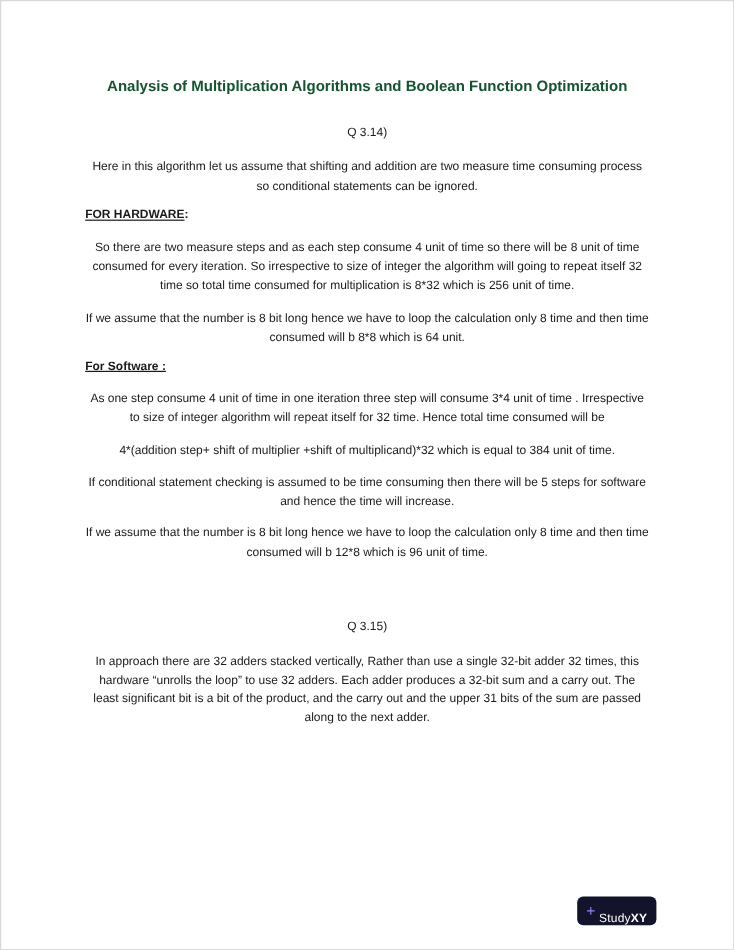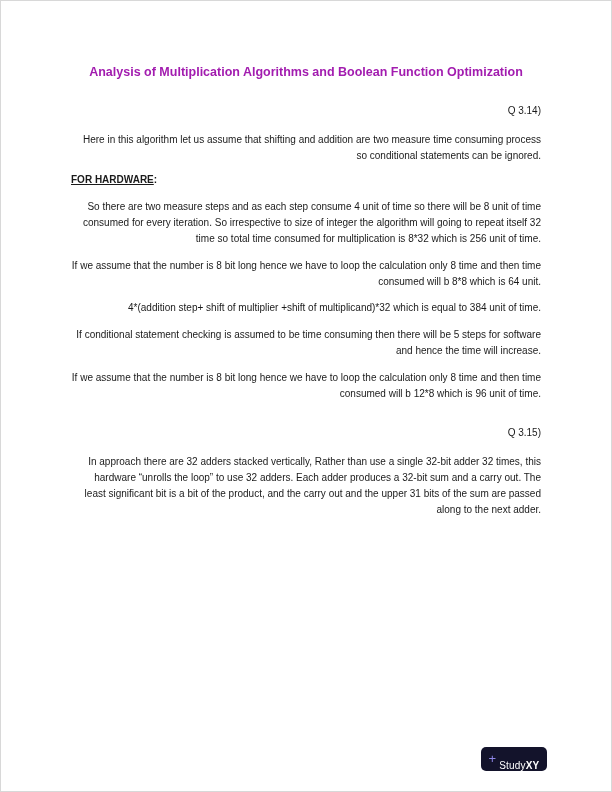--- a/index.html
+++ b/index.html
@@ -13,36 +13,36 @@
     font-family:"Liberation Sans","DejaVu Sans",sans-serif;
     color:#1a1a1a;
     overflow:hidden;
     border:1px solid #d8d8d8;
   }
   .doc-title{
     font-size:12.5px;
     font-weight:bold;
     text-align:center;
     margin:0 0 24px 0;
-    color:#a21caf;
+    color:#14532d;
   }
   .para, .q-label{
     font-size:10px;
     line-height:1.58;
     margin:0 0 11px 0;
-    text-align:right;
+    text-align:center;
   }
   .q-label{margin-bottom:13px;}
   .heading{
     font-size:10px;
     font-weight:bold;
     margin:3px 0 14px 0;
   }
   .u{text-decoration:underline;}
-  .q2{margin-top:24px;}
+  .q2{margin-top:46px;}
   .footer-logo{
     position:absolute;
     right:64px;bottom:20px;
     width:66px;height:24px;
     background:#13132b;
     border-radius:5px;
     display:flex;
     align-items:center;
     justify-content:center;
     gap:3px;
@@ -75,22 +75,24 @@
   <p class="para">Here in this algorithm let us assume that shifting and addition are two measure time consuming process so conditional statements can be ignored.</p>
 
   <p class="heading"><span class="u">FOR HARDWARE</span><span>:</span></p>
 
 
   <p class="para">So there are two measure steps and as each step consume 4 unit of time so there will be 8 unit of time consumed for every iteration. So irrespective to size of integer the algorithm will going to repeat itself 32 time so total time consumed for multiplication is 8*32 which is 256 unit of time.</p>
 
 
   <p class="para">If we assume that the number is 8 bit long hence we have to loop the calculation only 8 time and then time consumed will b 8*8 which is 64 unit.</p>
 
+  <p class="heading"><span class="u">For Software :</span></p>
 
 
+  <p class="para">As one step consume 4 unit of time in one iteration three step will consume 3*4 unit of time . Irrespective to size of integer algorithm will repeat itself for 32 time. Hence total time consumed will be</p>
 
   <p class="para">4*(addition step+ shift of multiplier +shift of multiplicand)*32 which is equal to 384 unit of time.</p>
 
   <p class="para">If conditional statement checking is assumed to be time consuming then there will be 5 steps for software and hence the time will increase.</p>
 
   <p class="para">If we assume that the number is 8 bit long hence we have to loop the calculation only 8 time and then time consumed will b 12*8 which is 96 unit of time.</p>
 
   <p class="q-label q2">Q 3.15)</p>
 
   <p class="para">In approach there are 32 adders stacked vertically, Rather than use a single 32-bit adder 32 times, this hardware “unrolls the loop” to use 32 adders. Each adder produces a 32-bit sum and a carry out. The least significant bit is a bit of the product, and the carry out and the upper 31 bits of the sum are passed along to the next adder.</p>

